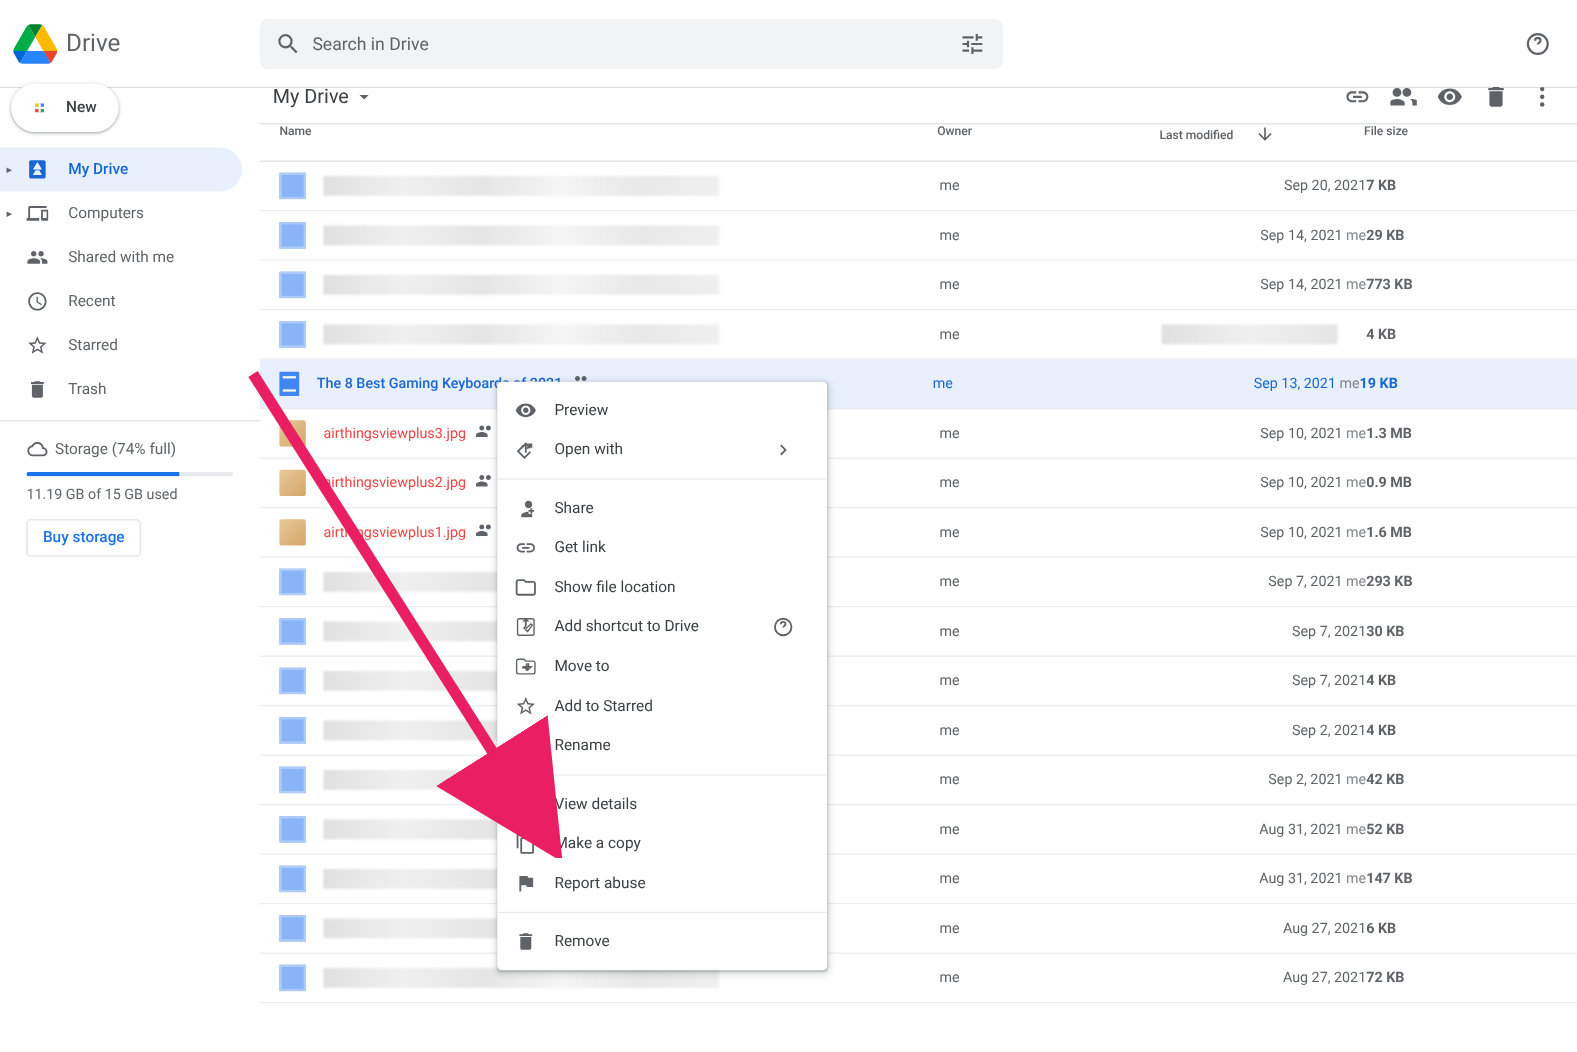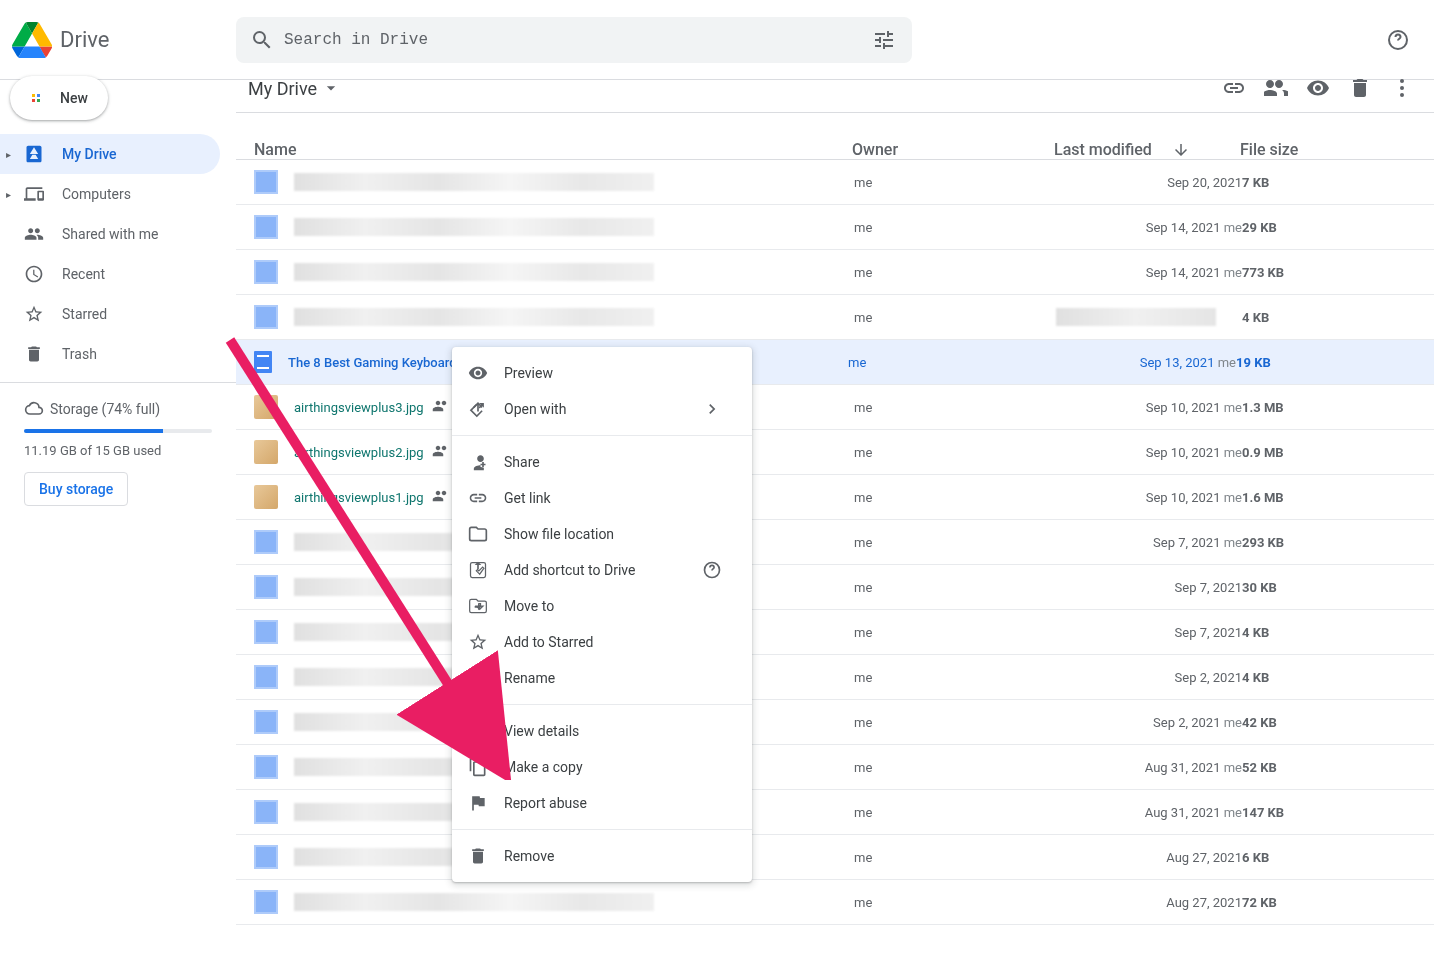--- a/index.html
+++ b/index.html
@@ -5,21 +5,21 @@
 * { margin: 0; padding: 0; box-sizing: border-box; font-family: 'Google Sans', Roboto, Arial, sans-serif; }
 body { background: #fff; color: #3c4043; font-size: 14px; overflow: hidden; width: 1434px; height: 956px; position: relative; }
 
 
 .header { display: flex; align-items: center; height: 80px; padding: 0 16px 0 12px; border-bottom: 1px solid #dadce0; }
 .logo-wrap { display: flex; align-items: center; gap: 8px; width: 224px; }
 .logo-svg { width: 40px; height: 40px; }
 .logo-text { font-size: 22px; color: #5f6368; }
 .searchbar { flex: 0 0 676px; height: 46px; background: #f1f3f4; border-radius: 8px; display: flex; align-items: center; padding: 0 10px; }
 .search-icon { width: 24px; height: 24px; color: #5f6368; margin: 0 10px 0 4px; }
-.search-input { flex: 1; border: none; background: transparent; font-size: 16px; color: #0c4a6e; outline: none; font-family: Liberation Mono, monospace; }
+.search-input { flex: 1; border: none; background: transparent; font-size: 16px; color: #0c4a6e; outline: none; }
 .search-input::placeholder { color: #5f6368; }
 .tune-icon { width: 24px; height: 24px; color: #5f6368; margin-right: 6px; }
 .header-right { margin-left: auto; display: flex; align-items: center; gap: 8px; }
 .icon-btn { width: 40px; height: 40px; display: flex; align-items: center; justify-content: center; border-radius: 50%; color: #5f6368; cursor: pointer; }
 .icon-btn svg { width: 24px; height: 24px; }
 
 
 .sidebar { position: absolute; left: 0; top: 64px; width: 236px; height: calc(100% - 64px); padding-top: 8px; }
 .new-btn { display: inline-flex; align-items: center; gap: 12px; padding: 10px 20px 10px 14px; margin: 4px 0 14px 10px; border-radius: 28px; box-shadow: 0 1px 2px rgba(60,64,67,.3), 0 1px 3px 1px rgba(60,64,67,.15); background: #fff; cursor: pointer; }
 .new-btn-text { font-size: 14px; font-weight: 500; color: #3c4043; }
@@ -36,35 +36,35 @@
 .storage-text { font-size: 13px; color: #5f6368; margin-bottom: 14px; }
 .buy-btn { display: inline-block; padding: 8px 14px; border: 1px solid #dadce0; border-radius: 4px; color: #1a73e8; font-weight: 500; font-size: 14px; cursor: pointer; }
 
 
 .main { position: absolute; left: 236px; top: 64px; right: 0; bottom: 0; display: flex; flex-direction: column; }
 .breadcrumb-row { display: flex; align-items: center; padding: 4px 12px 4px 10px; }
 .breadcrumb { font-size: 18px; color: #3c4043; display: flex; align-items: center; gap: 4px; padding: 6px 2px; }
 .breadcrumb svg { width: 20px; height: 20px; color: #5f6368; }
 .toolbar-icons { margin-left: auto; display: flex; gap: 2px; }
 .toolbar-icons .icon-btn { width: 40px; height: 40px; }
-.list-header { display: flex; align-items: flex-end; height: 48px; border-top: 1px solid #dadce0; border-bottom: 1px solid #dadce0; font-size: 16px; font-weight: 500; color: #5f6368; }
+.list-header { display: flex; align-items: flex-start; height: 35px; border-top: 1px solid #dadce0; border-bottom: 1px solid #dadce0; font-size: 11px; font-weight: 500; color: #5f6368; }
 .col-name { padding-left: 18px; flex: 0 0 616px; }
 .col-owner { flex: 0 0 202px; }
 .col-modified { flex: 0 0 186px; display:flex; align-items:center; gap:20px;}
 .col-size { flex: 1; }
 
 .file-list { flex: 1; overflow-y: auto; }
 .file-row { display: flex; align-items: center; height: 45px; border-bottom: 1px solid #e8eaed; font-size: 13px; color: #5f6368; }
 .file-row.selected { background: #e8f0fe; color: #1967d2; }
 .file-icon { width: 20px; height: 20px; margin: 0 16px 0 18px; flex-shrink: 0; background: #8ab4f8; border: 2px solid #aecbfa; box-sizing: content-box; }
 .file-icon.doc { background: #4285f4; border: none; width: 18px; height: 22px; border-radius: 1px; position: relative; }
 .file-icon.doc::after { content:''; position:absolute; left:3px; top:4px; right:3px; bottom:4px; border-top: 2px solid #fff; border-bottom: 2px solid #fff; }
 .file-icon.img { width: 24px; height: 24px; background: linear-gradient(135deg,#e8c899,#d4a76a); border: none; border-radius: 2px; }
 .file-name { flex: 0 0 560px; display: flex; align-items: center; gap: 8px; }
-.file-name-text { color: #0f766e; font-size: 13px; white-space: nowrap; overflow: hidden; text-overflow: ellipsis; }
+.file-name-text { color: #ef4444; font-size: 13px; white-space: nowrap; overflow: hidden; text-overflow: ellipsis; }
 .file-row.selected .file-name-text { color: #1967d2; font-weight: 500; }
 .shared-icon { color: #5f6368; }
 .shared-icon svg { width: 18px; height: 18px; }
 .file-owner { flex: 0 0 202px; }
 .file-modified { flex: 0 0 186px; text-align: right; }
 .file-modified .by { color: #80868b; }
 .file-row.selected .file-modified, .file-row.selected .file-owner, .file-row.selected .file-size { color: #1967d2; }
 .file-size { flex: 1; font-weight: bold; }
 
 

